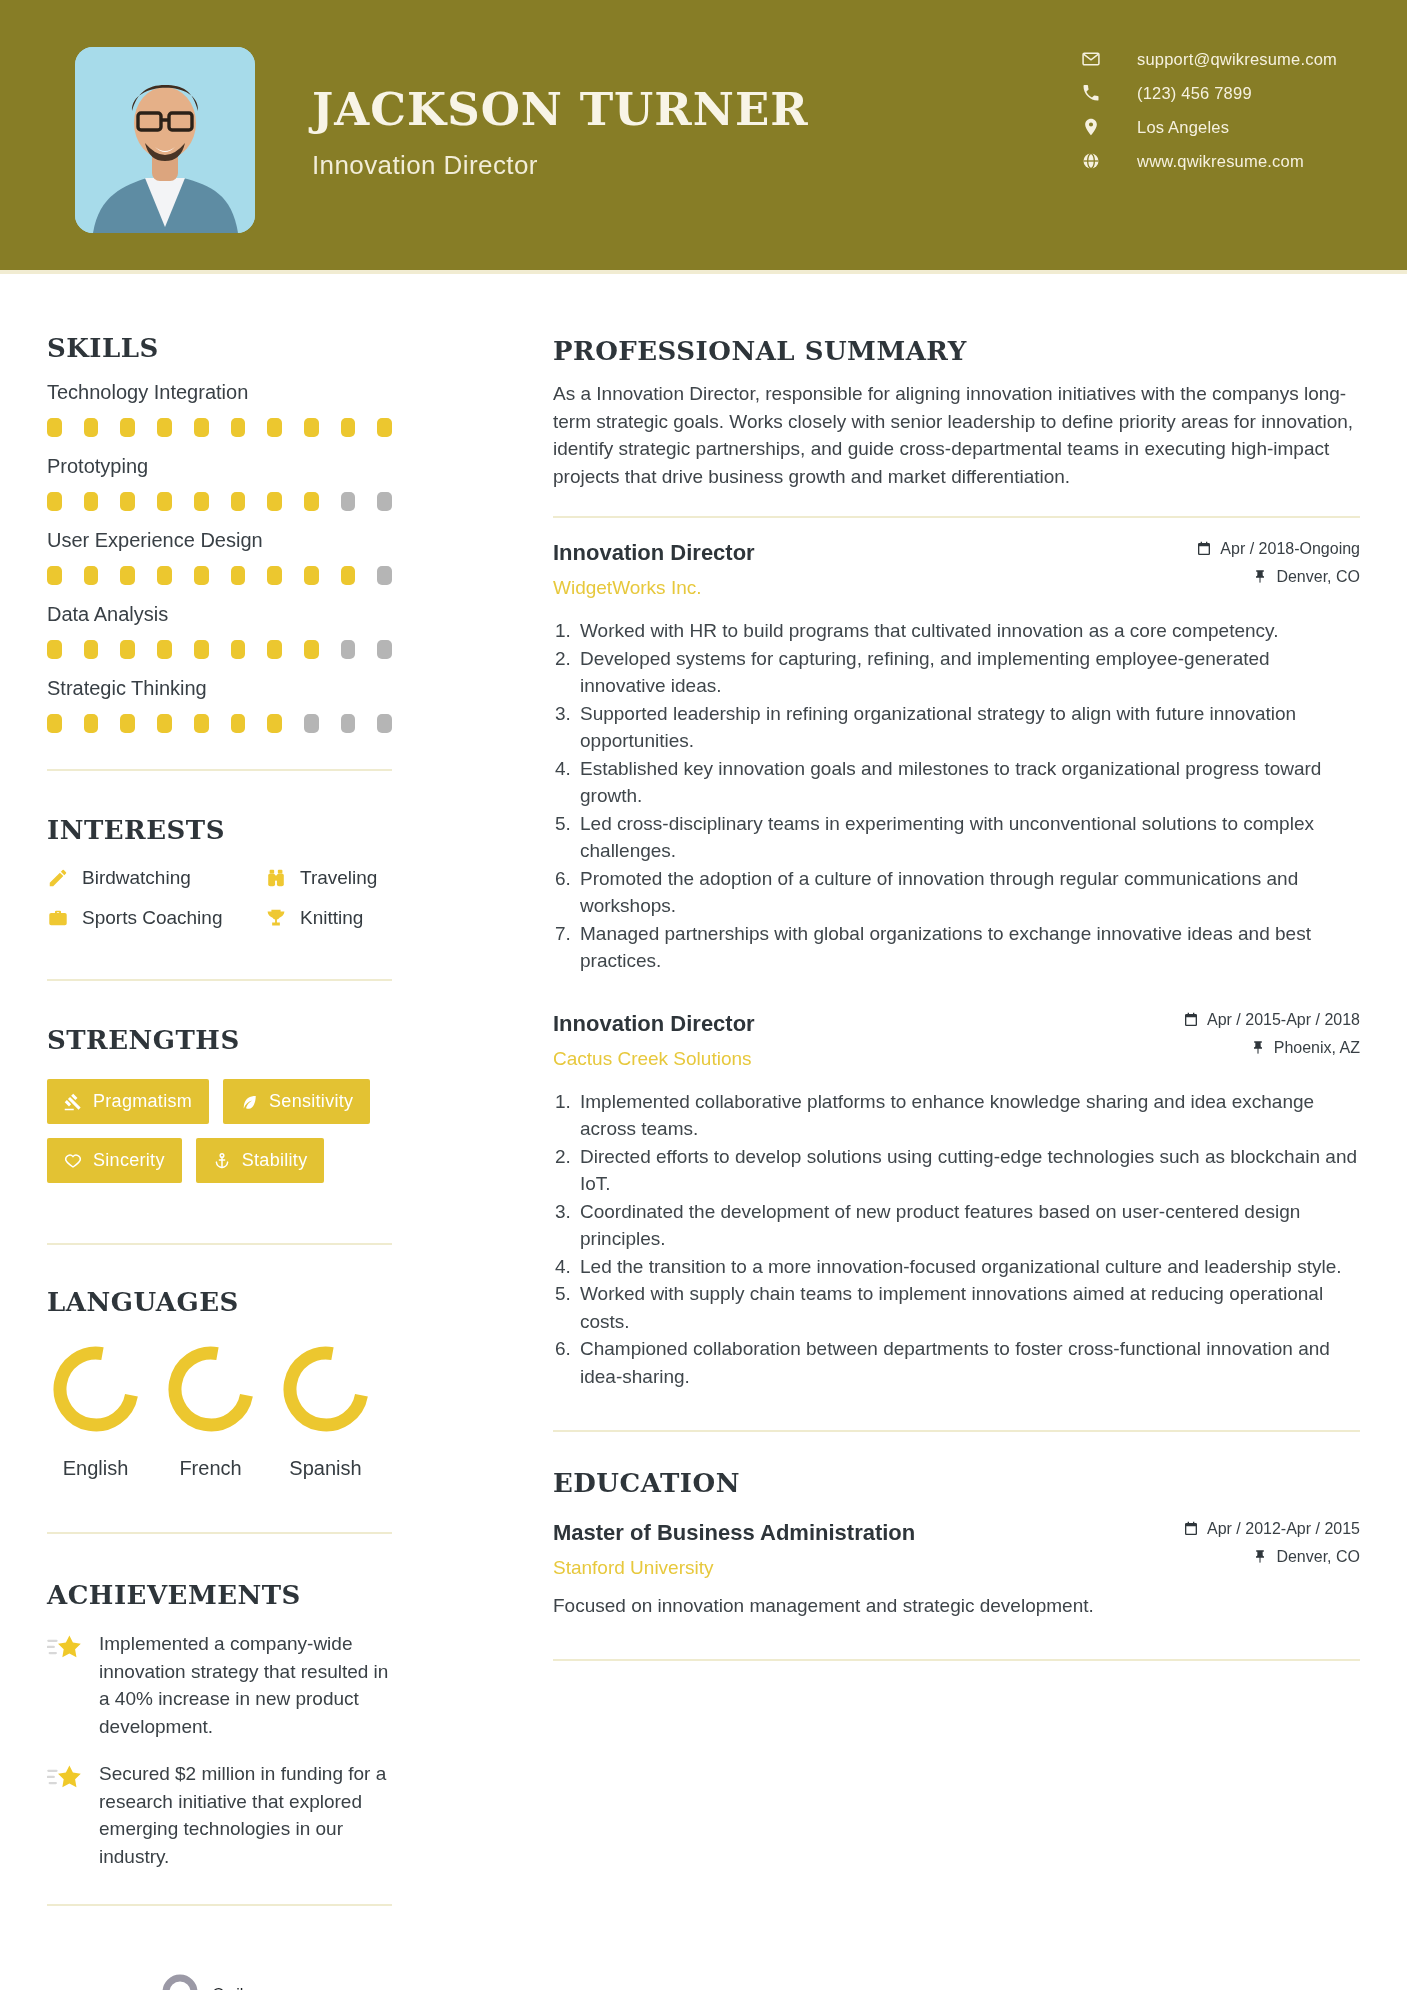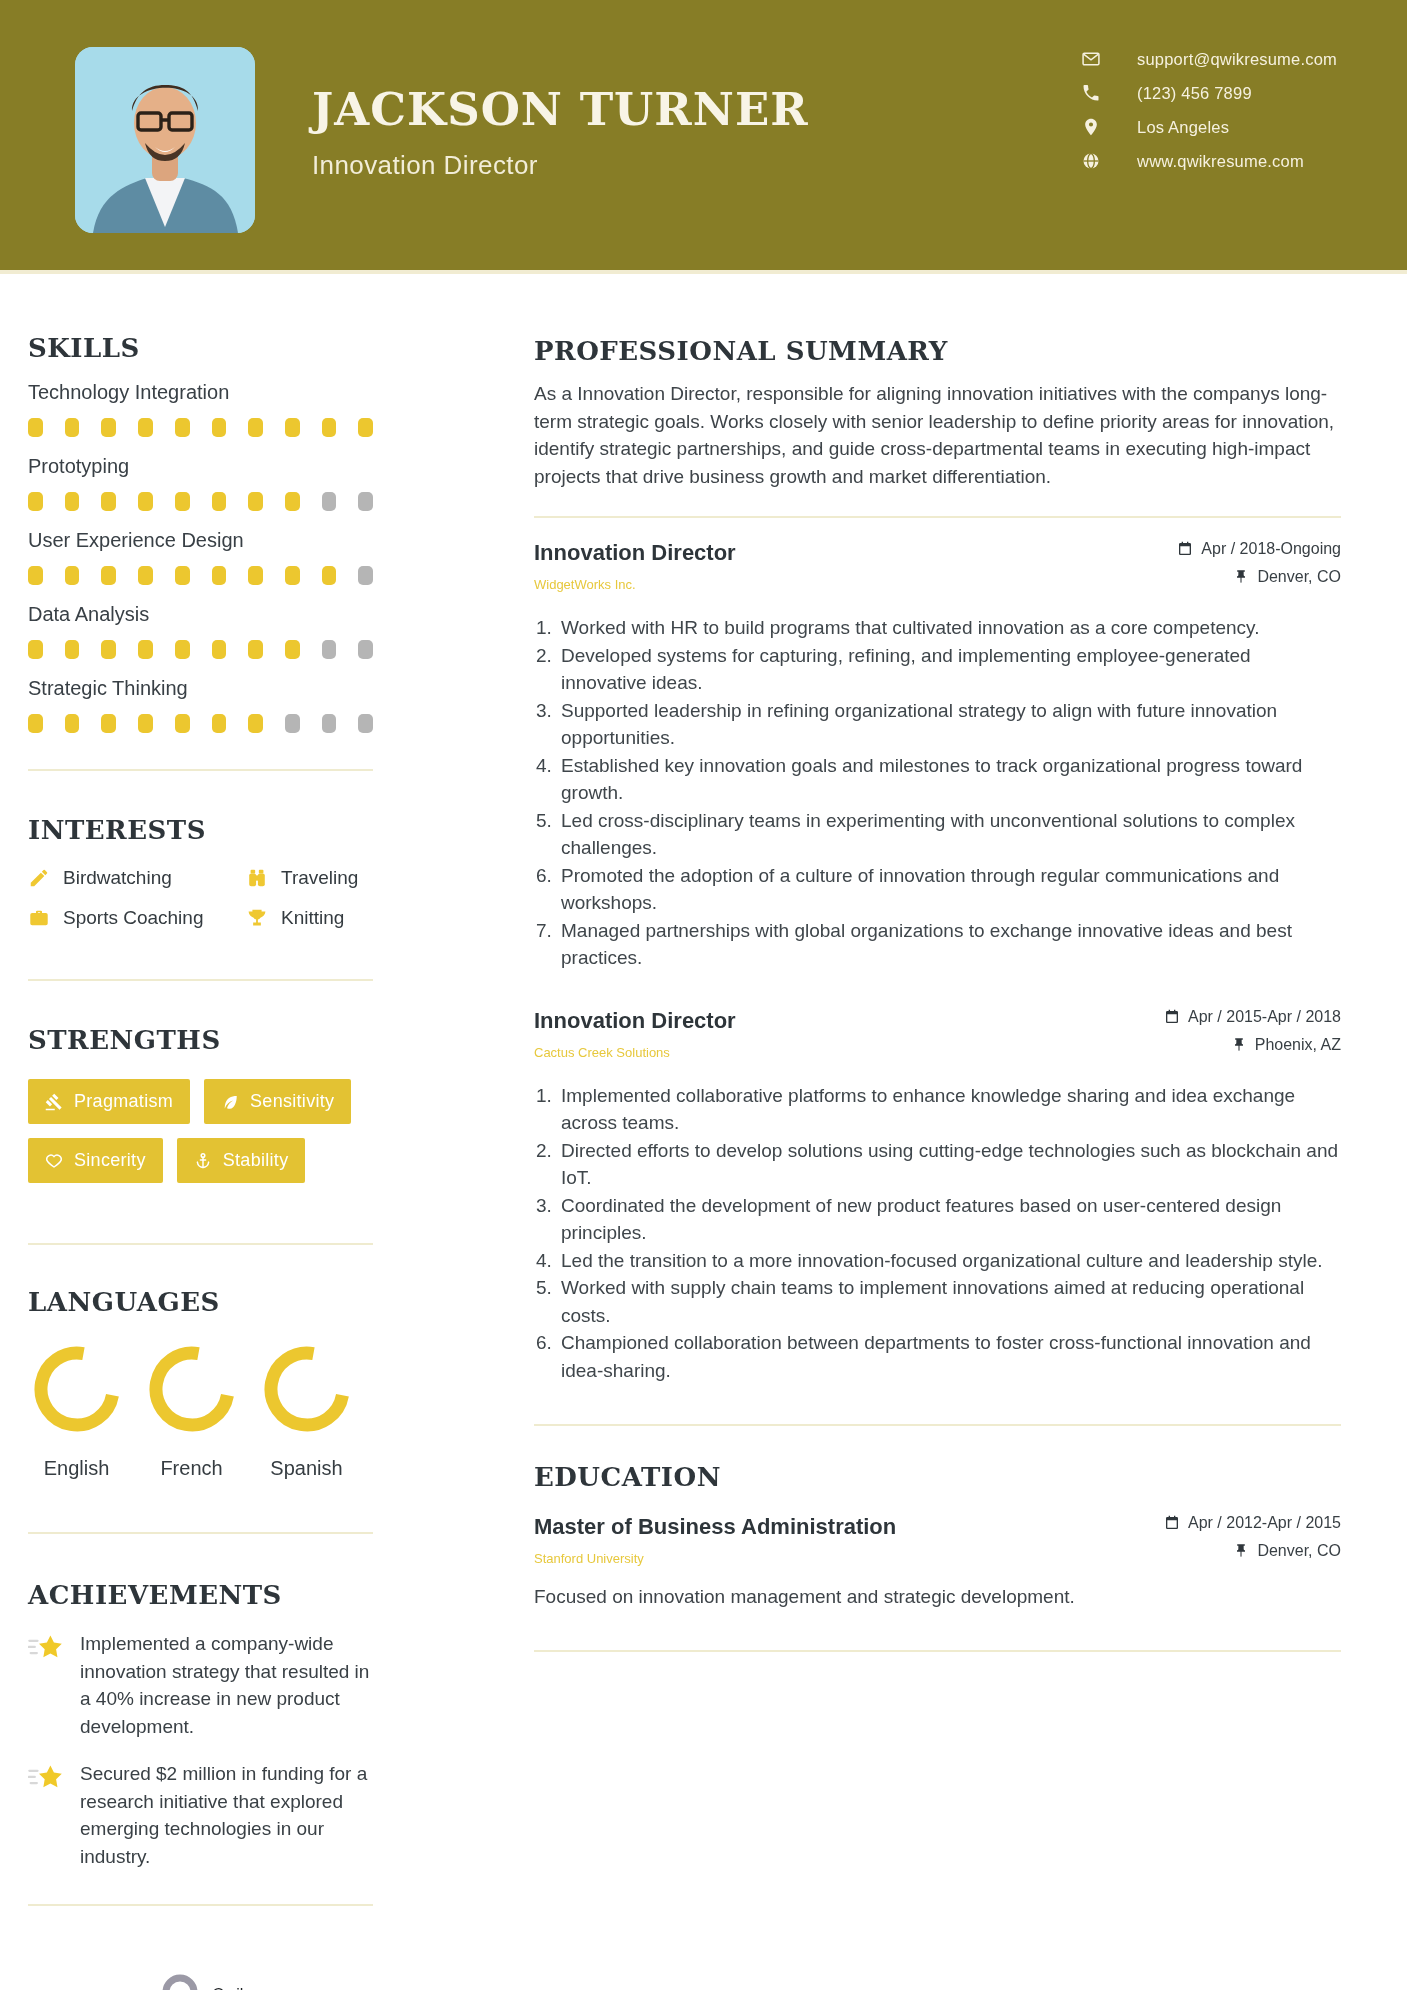--- a/index.html
+++ b/index.html
@@ -14,21 +14,21 @@
   .idblock { margin-left:57px; margin-top:36px; }
   .name { font-family:"DejaVu Serif", serif; font-weight:bold; font-size:45px;
     color:#F8F4E6; letter-spacing:1px; }
   .title { font-size:26px; color:#F2EDD8; margin-top:14px; letter-spacing:.4px; }
   .contact { margin-left:auto; margin-top:2px; }
   .c-row { display:flex; align-items:center; margin-bottom:14px; }
   .c-ic { width:20px; height:20px; flex:0 0 auto; margin-right:20px; }
   .c-tx { font-size:16.5px; color:#F6F1DF; letter-spacing:.2px;margin-left:16px; }
 
   
-  .main { display:flex; padding:0 28px; }
+  .main { display:flex; padding:0 47px; }
   .col-l { width:345px; flex:0 0 auto; margin-right:161px; }
   .col-r { width:807px; flex:0 0 auto; }
 
   .h2 { font-family:"DejaVu Serif", serif; font-weight:bold; font-size:26px;
     color:#2E353A; letter-spacing:.5px; line-height:30px; }
   .rule { border:none; border-top:2px solid #EFEBCF; }
 
   
   .skill-name { font-size:20px; color:#394046; margin-top:18px; }
   .dots { margin-top:14px; height:19px; display:flex; }
@@ -58,21 +58,21 @@
   
   .ach-item { display:flex; margin-top:20px; }
   .ach-ic { width:38px; height:34px; flex:0 0 auto; margin-top:2px; }
   .ach-tx { font-size:19px; line-height:27.5px; color:#3A4146; margin-left:14px; }
 
   
   .summary-tx { font-size:19px; line-height:27.5px; color:#3E4449; margin-top:14px; }
   .job { margin-top:22px; }
   .job-head { display:flex; justify-content:space-between; }
   .job-title { font-size:22px; font-weight:bold; color:#2E353A; }
-  .job-co { font-size:13px; color:#E7C83C; margin-top:11px; }
+  .job-co { font-size:19px; color:#E7C83C; margin-top:11px; }
   .meta { text-align:right; }
   .meta-row { display:flex; justify-content:flex-end; align-items:center; margin-bottom:10px; }
   .meta-ic { width:16px; height:16px; margin-right:8px; }
   .meta-tx { font-size:16px; color:#383F44; }
   ol.bullets { margin-top:18px; counter-reset:li; }
   ol.bullets li { list-style:none; position:relative; padding-left:27px;
     font-size:19px; line-height:27.5px; color:#3F464B; counter-increment:li; }
   ol.bullets li::before { content:counter(li) "."; position:absolute; left:2px; }
   .edu-note { font-size:19px; color:#3E4449; margin-top:16px; }
 

